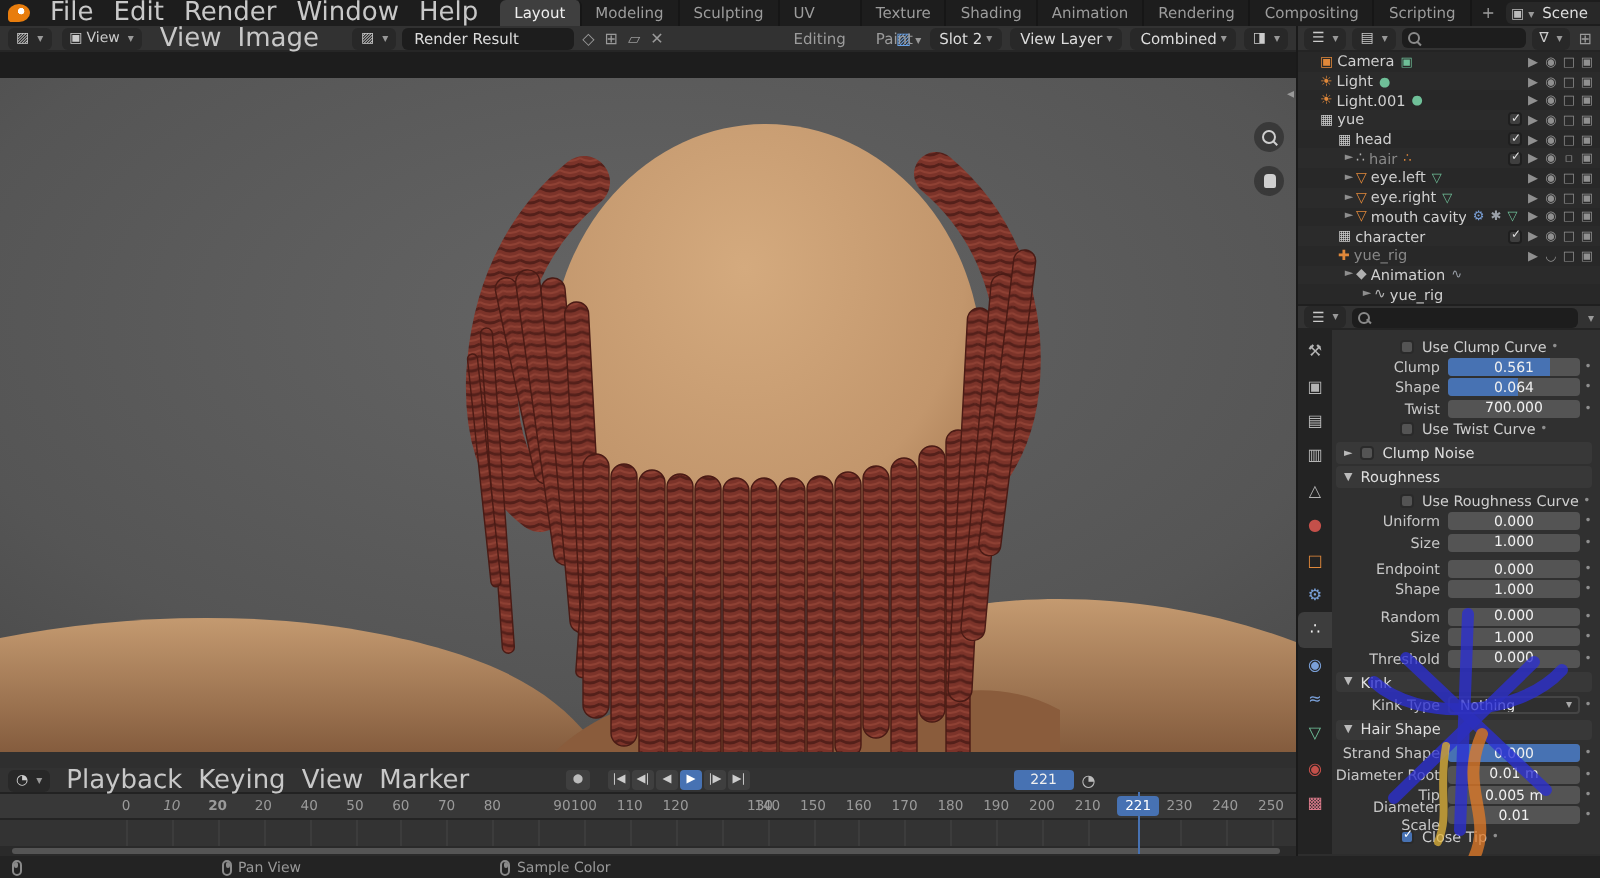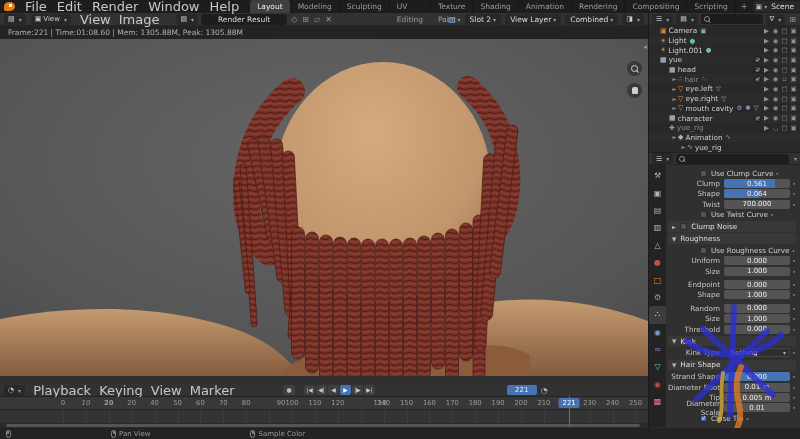--- a/index.html
+++ b/index.html
@@ -20,21 +20,21 @@
   .selector .sicon { font-size:7px; color:#bbb; }
   .selector .stext { font-size:7.5px; color:#ddd; padding:0 6px 0 1px; min-width:44px; }
   .selector .mini { font-size:7px; color:#8a8a8a; }
   .dd::after { content:"▾"; font-size:6px; color:#999; margin-left:2px; }
 
   
   .imghdr { position:absolute; left:0; top:13px; width:648px; height:13px; background:#323232; display:flex; align-items:center; padding:0 4px; gap:5px; z-index:25; border-bottom:1px solid #262626; }
   .edbtn { display:flex; align-items:center; background:#282828; border-radius:3px; height:11px; padding:0 4px; gap:2px; font-size:7px; color:#ccc; }
   .imghdr .menu-item { padding:0 4px; }
   .imgname { display:flex; align-items:center; gap:3px; margin-left:8px; }
-  .imgfield { background:#1d1d1d; border-radius:3px; height:11px; line-height:11px; padding:0 6px; width:86px; color:#ddd; font-size:7.5px;text-align:center; }
+  .imgfield { background:#1d1d1d; border-radius:3px; height:11px; line-height:11px; padding:0 6px; width:86px; color:#ddd; font-size:7.5px; }
   .hico { font-size:8px; color:#9a9a9a; padding:0 1px; }
   .slotgrp { margin-left:auto; display:flex; align-items:center; gap:4px; }
   .passdd { display:flex; align-items:center; background:#282828; border-radius:3px; height:11px; padding:0 5px; color:#ddd; font-size:7.5px; }
   .bluimg { color:#6aa3e8; font-size:8px; }
 
   
   .infobar { position:absolute; left:0; top:26px; width:648px; height:13px; background:#232323; line-height:13px; padding:0 8px; color:#b0b0b0; font-size:7.5px; z-index:20; }
 
   
   .viewport { position:absolute; left:0; top:39px; width:648px; height:345px; background:#4a4a4a; }
@@ -190,21 +190,20 @@
     </div>
     <div class="slotgrp">
       <span class="bluimg dd">▨</span>
       <span class="passdd dd">Slot 2</span>
       <span class="passdd dd">View Layer</span>
       <span class="passdd dd">Combined</span>
       <span class="edbtn dd">◨</span>
     </div>
   </div>
 
-  <div class="infobar">Frame:221 | Time:01:08.60 | Mem: 1305.88M, Peak: 1305.88M</div>
 
   <div class="viewport">
     <svg width="648" height="345" viewBox="0 0 648 345">
       <defs>
         <radialGradient id="bgG" cx="0.5" cy="0.35" r="0.85">
           <stop offset="0" stop-color="#656565"></stop>
             <stop offset="0.65" stop-color="#555555"></stop>
             <stop offset="1" stop-color="#454545"></stop>
         </radialGradient>
         <radialGradient id="skinG" cx="0.45" cy="0.3" r="0.85">

